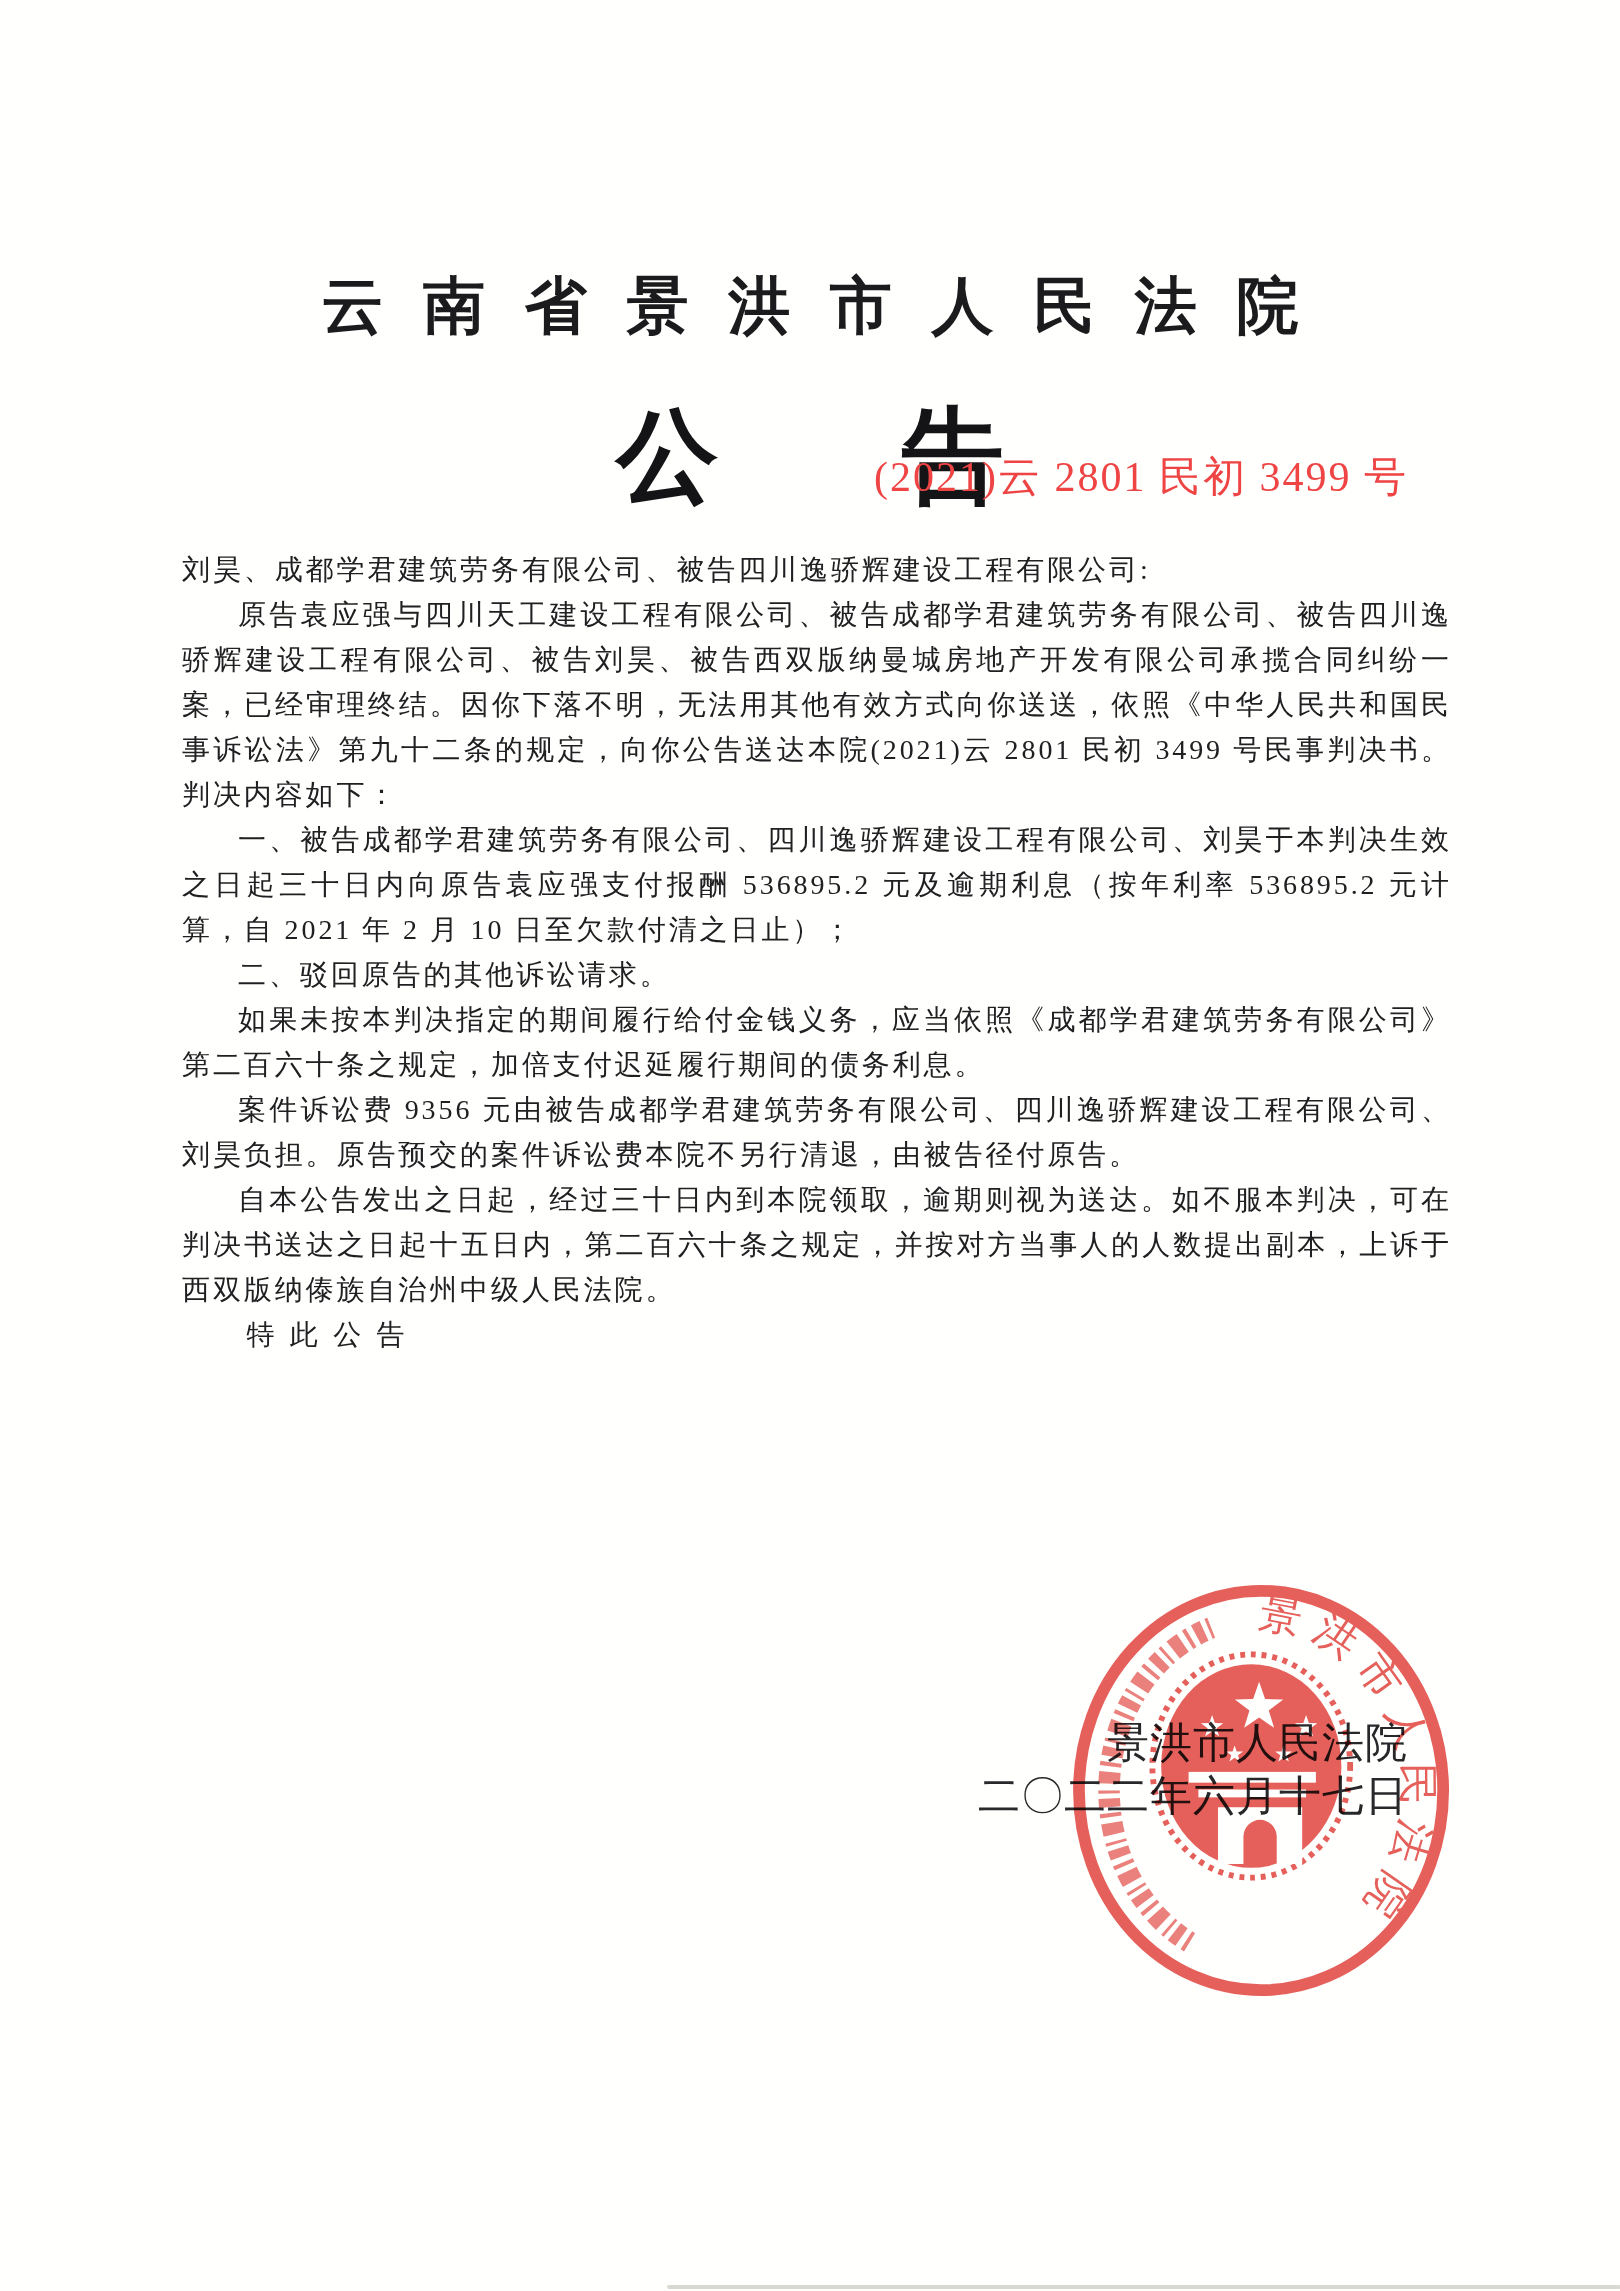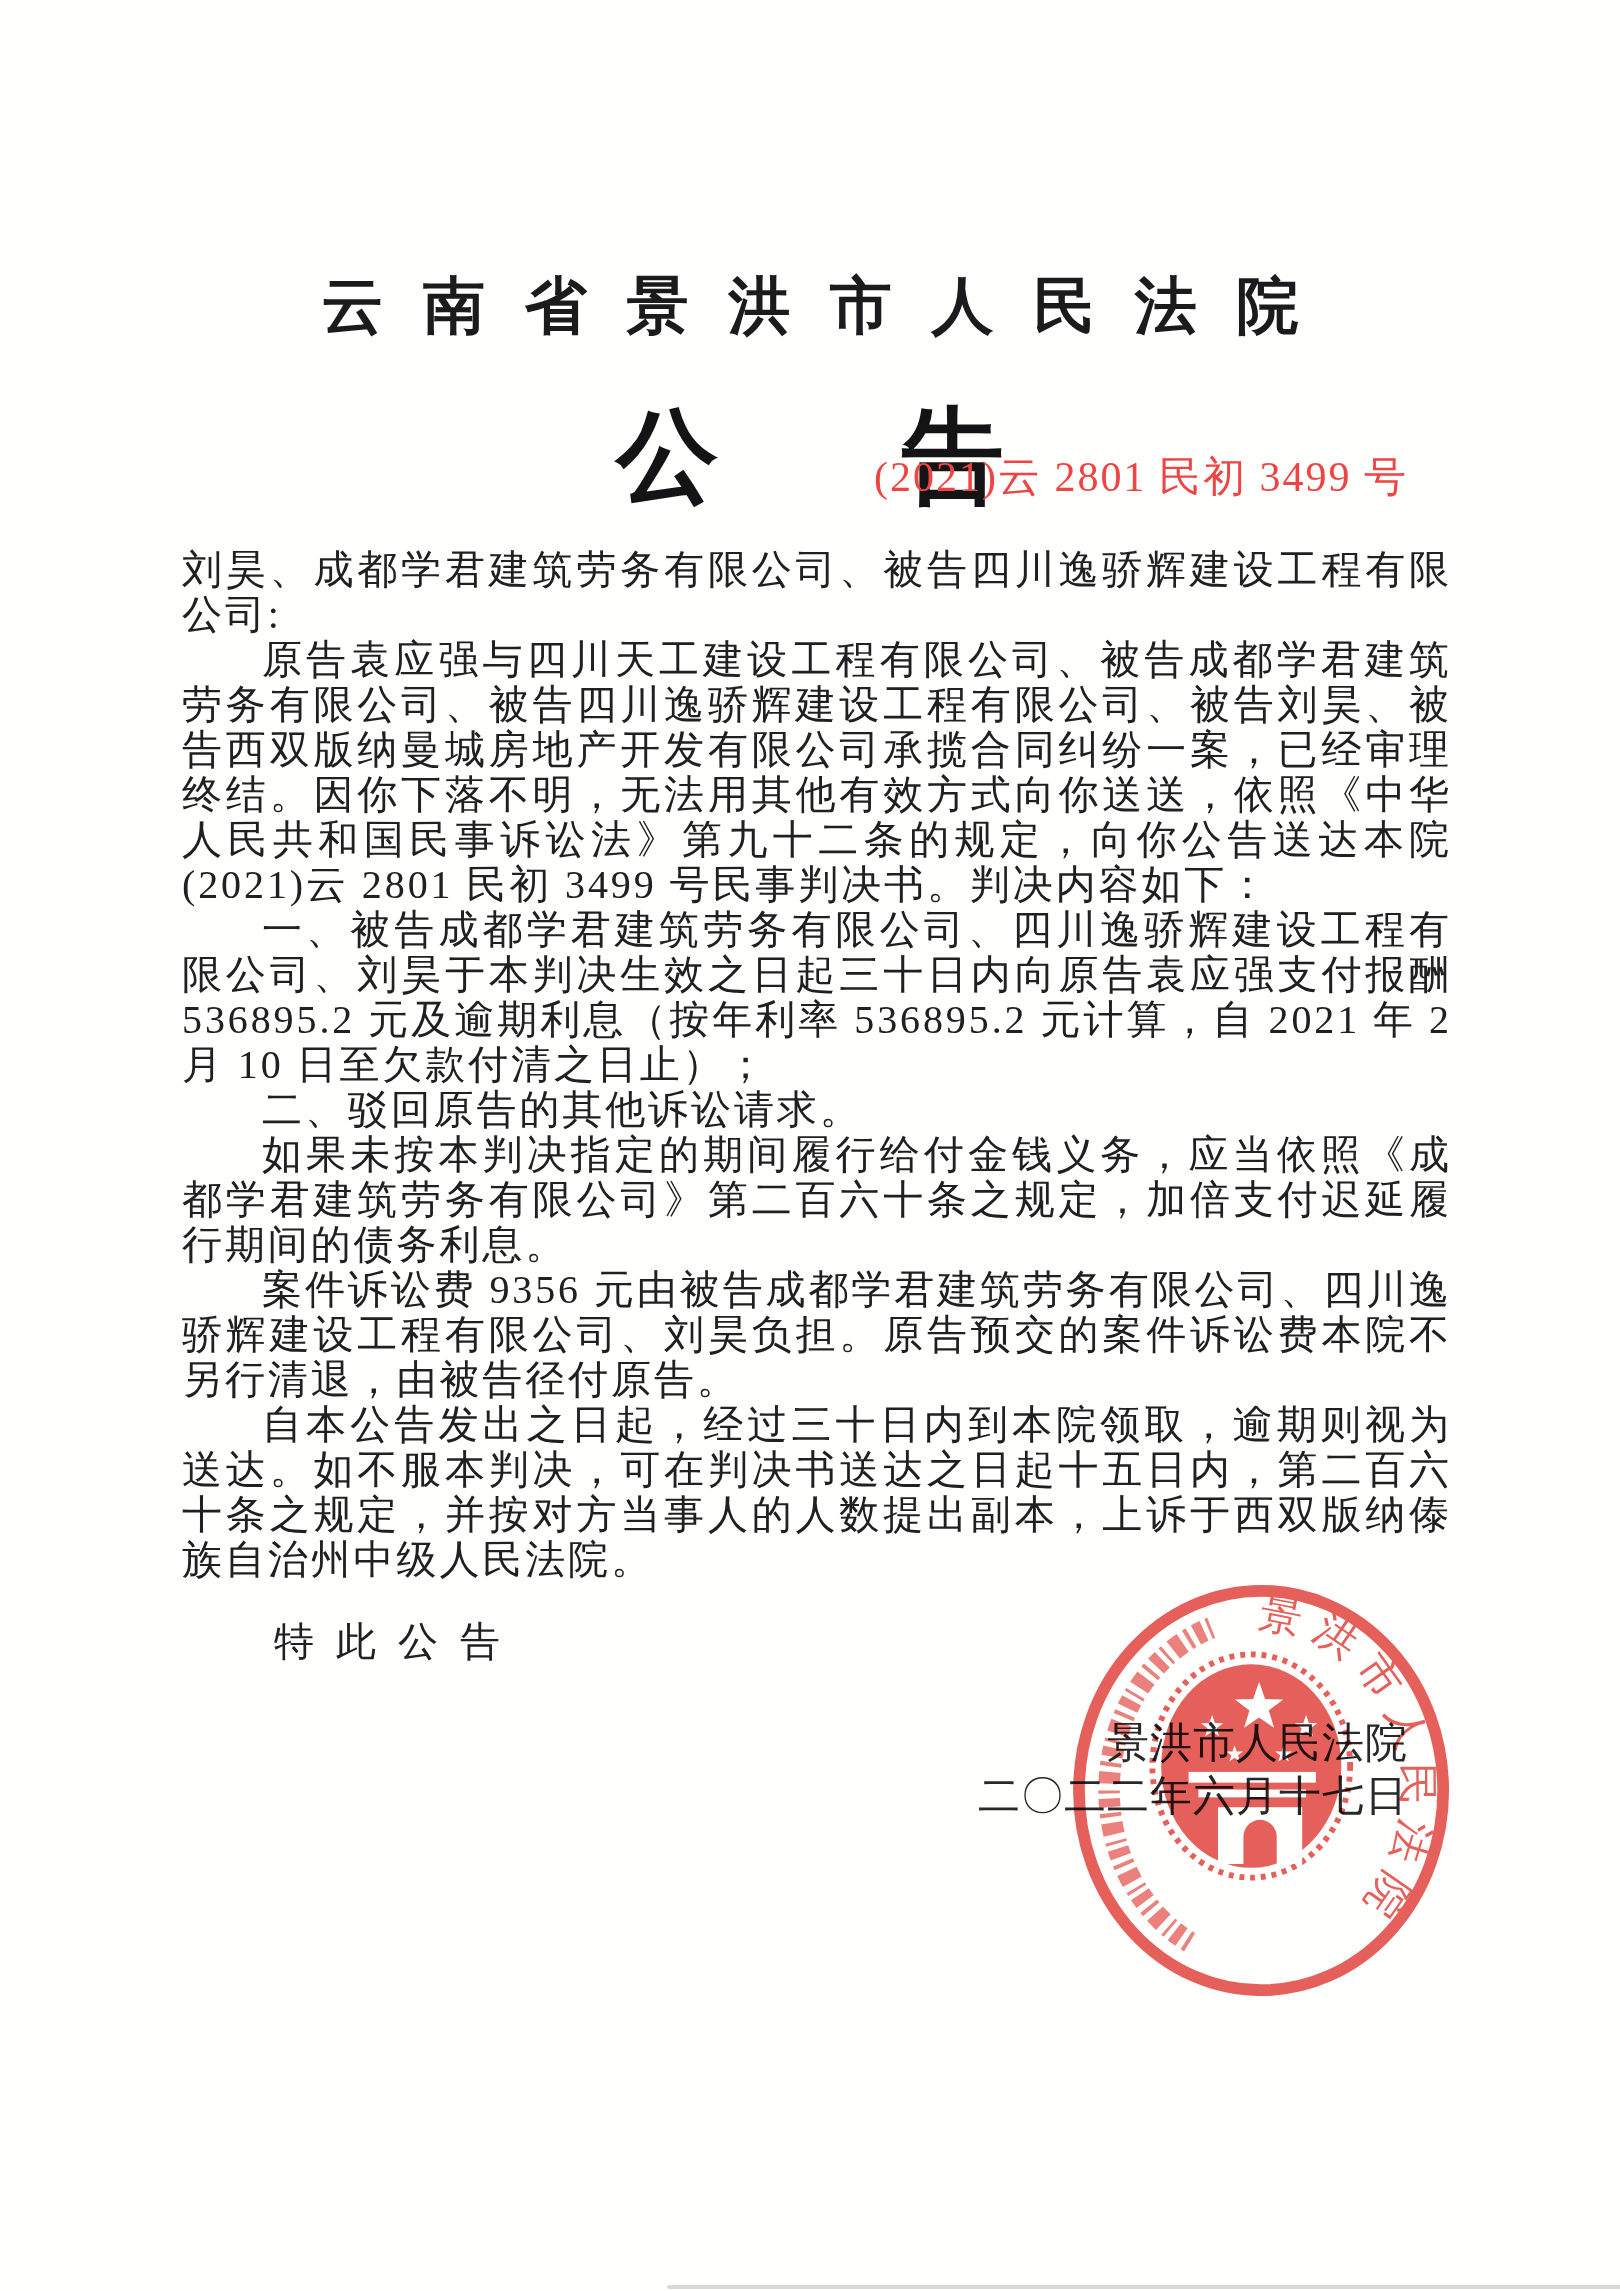--- a/index.html
+++ b/index.html
@@ -22,26 +22,26 @@
     text-align:center;font-size:102px;font-weight:700;
     letter-spacing:1.8em;text-indent:1.8em;white-space:nowrap;
     color:#141416;
   }
   .case-number{
     position:absolute;top:449px;right:212px;
     font-size:42px;letter-spacing:2px;color:#ef4444;
   }
   .body-text{
     position:absolute;top:547px;left:182px;width:1270px;
-    font-size:40px;line-height:45px;letter-spacing:2.9px;
+    font-size:28px;line-height:45px;letter-spacing:2.9px;
     text-align:justify;color:#202022;
   }
   .body-text p{margin:0;text-indent:2em;}
   .body-text p.salutation{text-indent:0;}
-  .body-text p.closing{text-indent:2.3em;letter-spacing:0.55em;margin-top:37px;}
+  .body-text p.closing{text-indent:2.3em;letter-spacing:0.55em;}
   .signature{
     position:absolute;top:1717px;right:212px;
     text-align:right;font-size:42px;line-height:53px;
     letter-spacing:1px;color:#28282a;z-index:1;
   }
   .seal{
     position:absolute;left:1063px;top:1580px;
     width:402px;height:421px;z-index:2;
     mix-blend-mode:multiply;opacity:0.93;
   }

